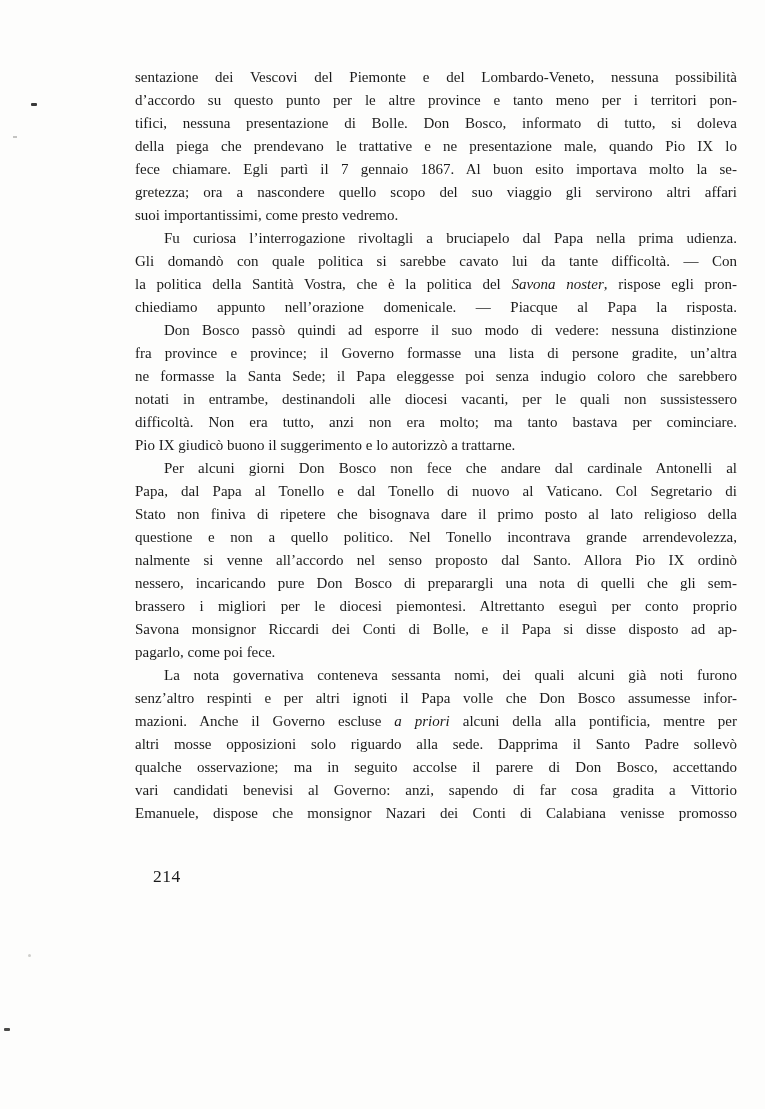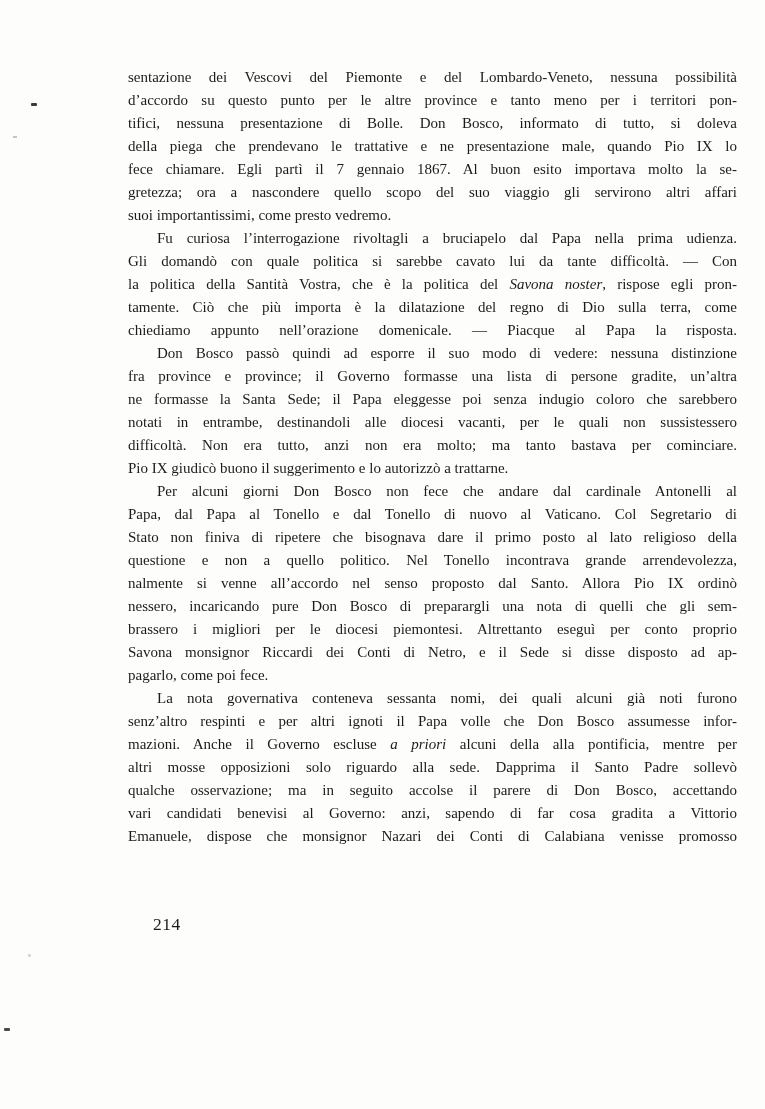--- a/index.html
+++ b/index.html
@@ -22,34 +22,35 @@
     top: 66px;
     width: 609px;
     font-size: 15px;
   }
   .line {
     line-height: 23px;
     height: 23px;
     overflow: hidden;
     text-align: justify;
     text-align-last: left;
+    margin-left: 7px;
   }
   .line.just {
     text-align-last: justify;
   }
   .line.indent {
     text-indent: 29px;
   }
   .it {
     font-style: italic;
   }
   .page-number {
     position: absolute;
     left: 153px;
-    top: 912px;
+    top: 864px;
     font-size: 17.5px;
     letter-spacing: 0.5px;
     line-height: 24px;
   }
   .speck {
     position: absolute;
     pointer-events: none;
   }
   .speck.s1 { left: 31px;  top: 103px;  width: 6px; height: 3px; background: #3a3a3a; border-radius: 1px; }
   .speck.s2 { left: 13px;  top: 136px;  width: 4px; height: 2px; background: #c4c4c2; }
@@ -64,36 +65,35 @@
       <div class="line just"><span>sentazione dei Vescovi del Piemonte e del Lombardo-Veneto, nessuna possibilità</span></div>
       <div class="line just"><span>d’accordo su questo punto per le altre province e tanto meno per i territori pon-</span></div>
       <div class="line just"><span>tifici, nessuna presentazione di Bolle. Don Bosco, informato di tutto, si doleva</span></div>
       <div class="line just"><span>della piega che prendevano le trattative e ne presentazione male, quando Pio IX lo</span></div>
       <div class="line just"><span>fece chiamare. Egli partì il 7 gennaio 1867. Al buon esito importava molto la se-</span></div>
       <div class="line just"><span>gretezza; ora a nascondere quello scopo del suo viaggio gli servirono altri affari</span></div>
       <div class="line"><span>suoi importantissimi, come presto vedremo.</span></div>
       <div class="line indent just"><span>Fu curiosa l’interrogazione rivoltagli a bruciapelo dal Papa nella prima udienza.</span></div>
       <div class="line just"><span>Gli domandò con quale politica si sarebbe cavato lui da tante difficoltà. — Con</span></div>
       <div class="line just"><span>la politica della Santità Vostra, che è la politica del </span><span class="it">Savona noster</span><span>, rispose egli pron-</span></div>
-      <div class="line just"><span>tamente. Ciò che più importa è la dilatazione del regno di Dio sulla terra, come</span></div>
       <div class="line just"><span>chiediamo appunto nell’orazione domenicale. — Piacque al Papa la risposta.</span></div>
       <div class="line indent just"><span>Don Bosco passò quindi ad esporre il suo modo di vedere: nessuna distinzione</span></div>
       <div class="line just"><span>fra province e province; il Governo formasse una lista di persone gradite, un’altra</span></div>
       <div class="line just"><span>ne formasse la Santa Sede; il Papa eleggesse poi senza indugio coloro che sarebbero</span></div>
       <div class="line just"><span>notati in entrambe, destinandoli alle diocesi vacanti, per le quali non sussistessero</span></div>
       <div class="line just"><span>difficoltà. Non era tutto, anzi non era molto; ma tanto bastava per cominciare.</span></div>
       <div class="line"><span>Pio IX giudicò buono il suggerimento e lo autorizzò a trattarne.</span></div>
       <div class="line indent just"><span>Per alcuni giorni Don Bosco non fece che andare dal cardinale Antonelli al</span></div>
       <div class="line just"><span>Papa, dal Papa al Tonello e dal Tonello di nuovo al Vaticano. Col Segretario di</span></div>
       <div class="line just"><span>Stato non finiva di ripetere che bisognava dare il primo posto al lato religioso della</span></div>
       <div class="line just"><span>questione e non a quello politico. Nel Tonello incontrava grande arrendevolezza,</span></div>
       <div class="line just"><span>nalmente si venne all’accordo nel senso proposto dal Santo. Allora Pio IX ordinò</span></div>
       <div class="line just"><span>nessero, incaricando pure Don Bosco di preparargli una nota di quelli che gli sem-</span></div>
       <div class="line just"><span>brassero i migliori per le diocesi piemontesi. Altrettanto eseguì per conto proprio</span></div>
-      <div class="line just"><span>Savona monsignor Riccardi dei Conti di Netro, e il Sede si disse disposto ad ap-</span></div>
+      <div class="line just"><span>Savona monsignor Riccardi dei Conti di Bolle, e il Papa si disse disposto ad ap-</span></div>
       <div class="line"><span>pagarlo, come poi fece.</span></div>
       <div class="line indent just"><span>La nota governativa conteneva sessanta nomi, dei quali alcuni già noti furono</span></div>
       <div class="line just"><span>senz’altro respinti e per altri ignoti il Papa volle che Don Bosco assumesse infor-</span></div>
       <div class="line just"><span>mazioni. Anche il Governo escluse </span><span class="it">a priori</span><span> alcuni della alla pontificia, mentre per</span></div>
       <div class="line just"><span>altri mosse opposizioni solo riguardo alla sede. Dapprima il Santo Padre sollevò</span></div>
       <div class="line just"><span>qualche osservazione; ma in seguito accolse il parere di Don Bosco, accettando</span></div>
       <div class="line just"><span>vari candidati benevisi al Governo: anzi, sapendo di far cosa gradita a Vittorio</span></div>
       <div class="line just"><span>Emanuele, dispose che monsignor Nazari dei Conti di Calabiana venisse promosso</span></div>
     </div>
   <div class="page-number">214</div>

